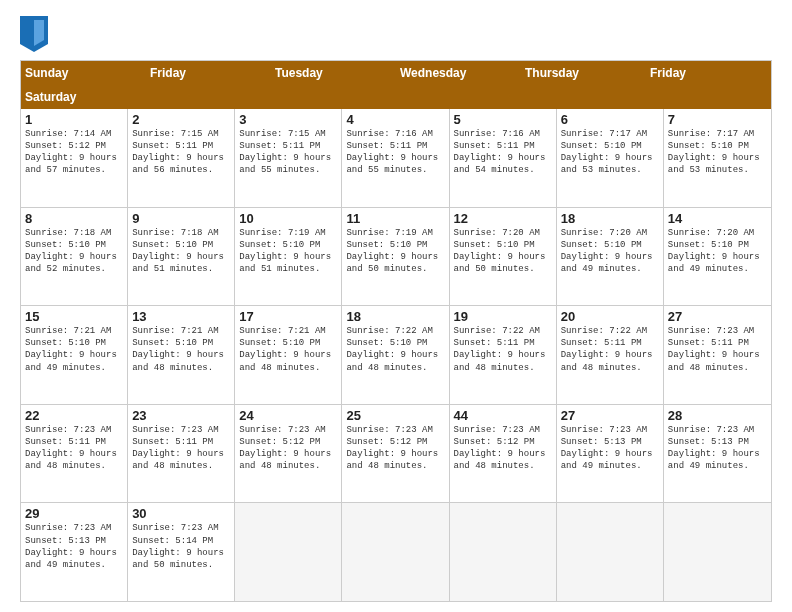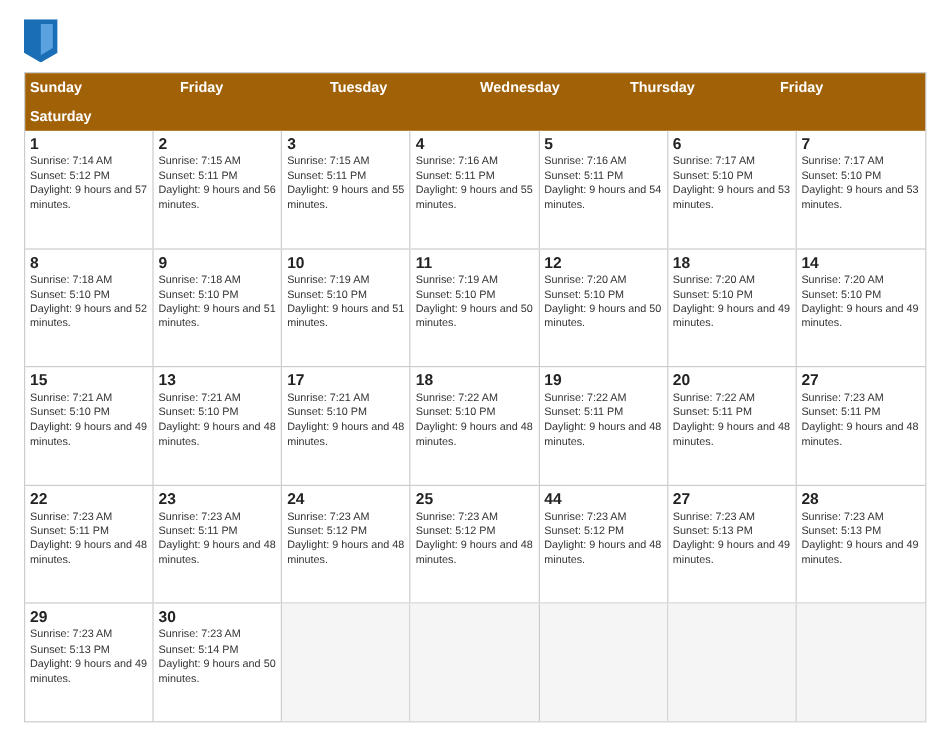--- a/index.html
+++ b/index.html
@@ -104,20 +104,21 @@
       font-size: 13px;
       font-weight: bold;
       color: #222;
       display: block;
       margin-bottom: 1px;
     }
     .day-info {
       font-size: 9px;
       color: #333;
       line-height: 1.35;
+      font-family: Liberation Mono, monospace;
     }
   </style>
 </head>
 <body>
 
 <div class="page">
   <div class="header">
     <div class="logo">
       <svg class="logo-icon" viewBox="0 0 28 36" xmlns="http://www.w3.org/2000/svg">
         <polygon points="0,0 28,0 28,28 14,36 0,28" fill="#1a6eb5"></polygon>

